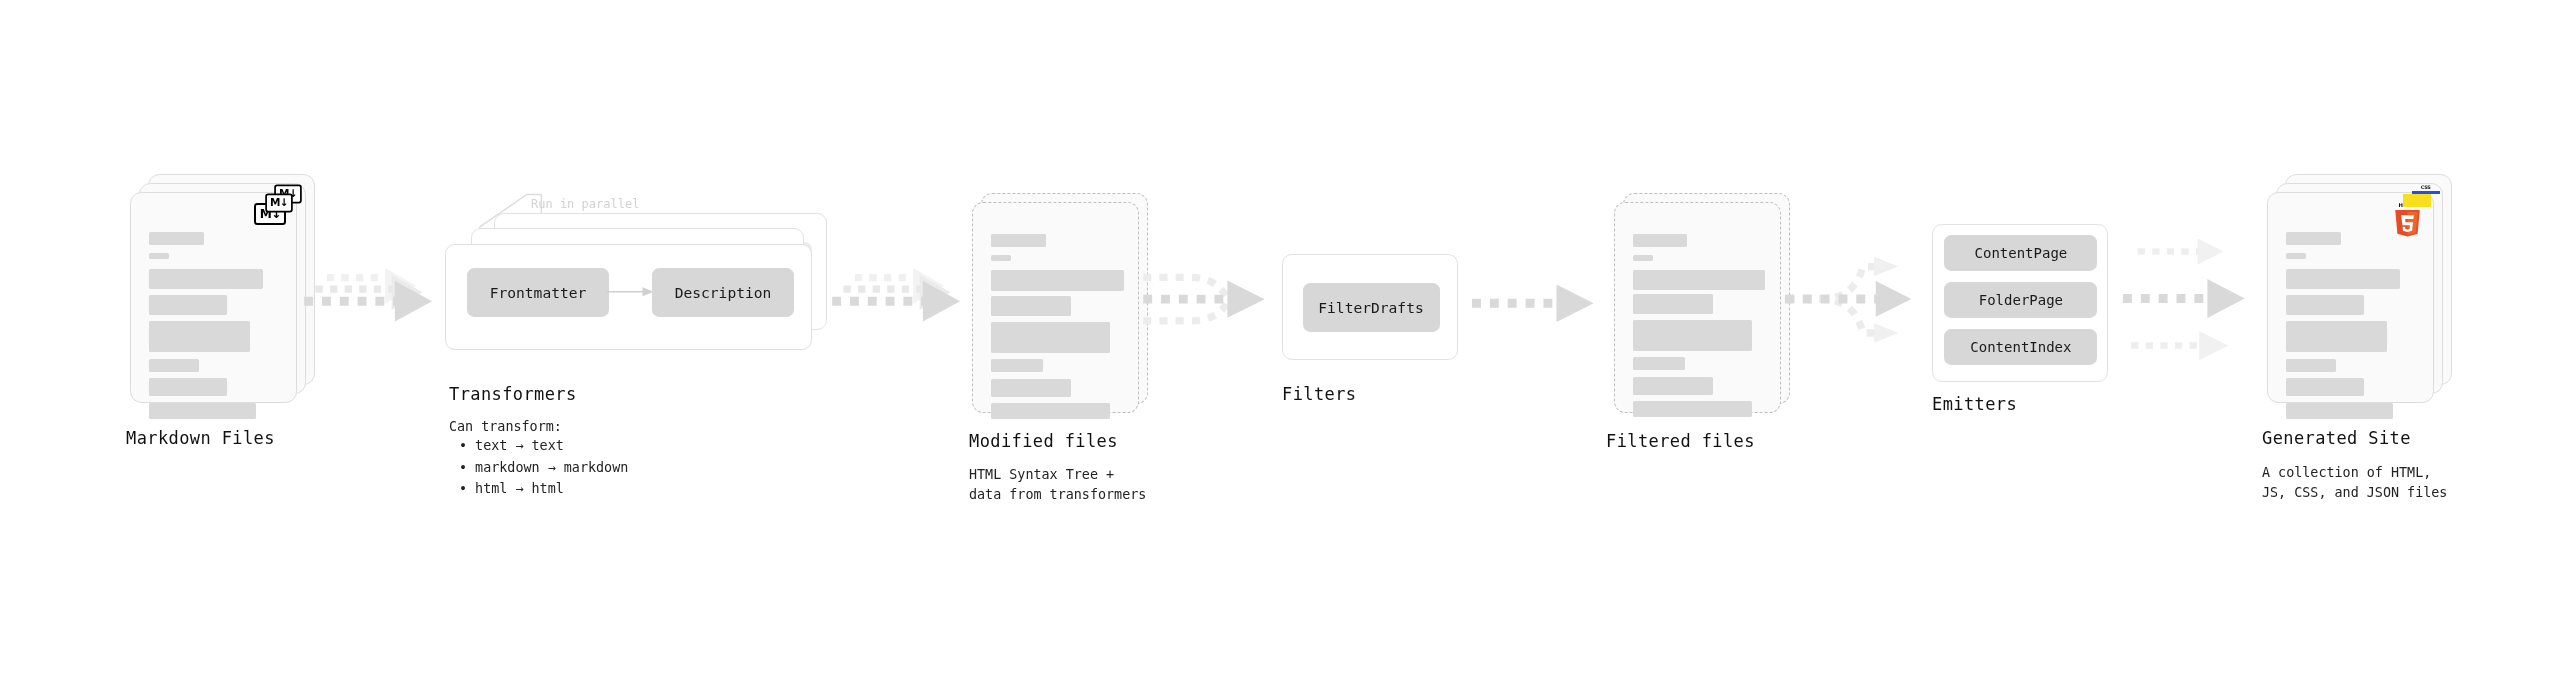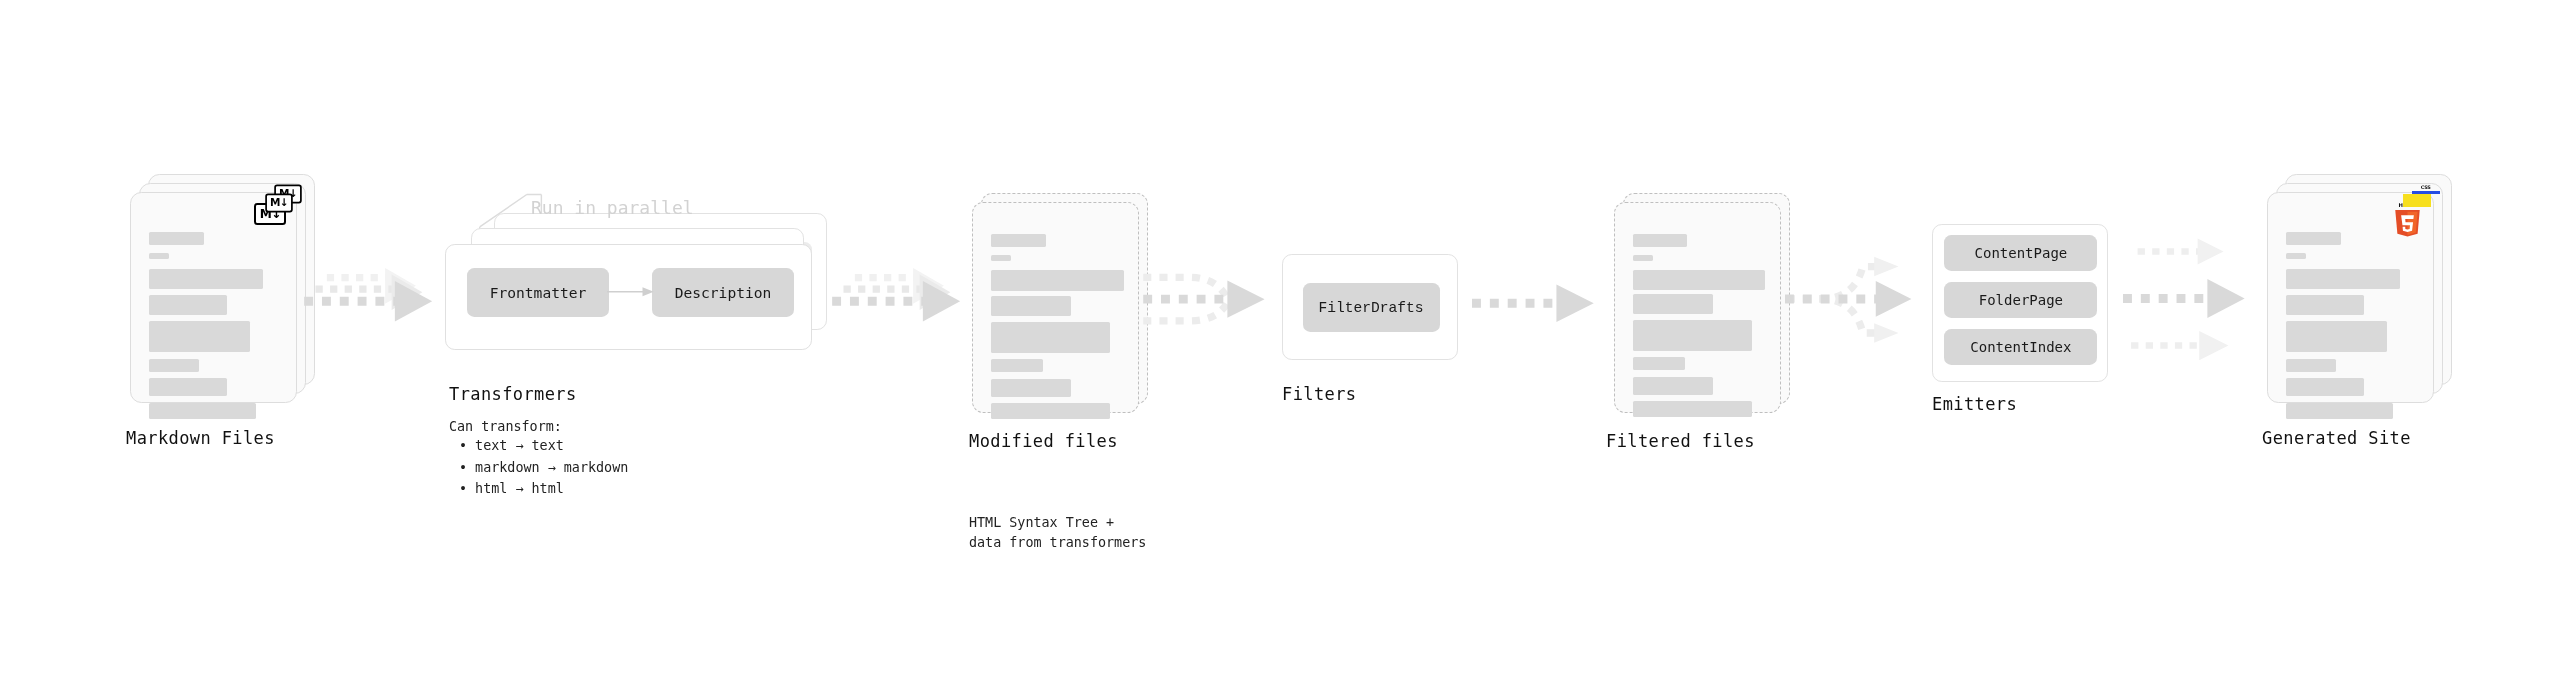--- a/index.html
+++ b/index.html
@@ -93,21 +93,21 @@
   }
   .sub{
     position:absolute;
     font-size:13.4px;
     line-height:19.5px;
     color:#222222;
     white-space:pre;
   }
   .note{
     position:absolute;
-    font-size:18px;
+    font-size:12px;
     color:#d2d2d2;
     white-space:nowrap;
   }
 
   
   .arrow{position:absolute;}
   svg{display:block;overflow:visible;}
 </style>
 </head>
 <body>
@@ -229,39 +229,39 @@
         <div class="skel" style="top:67px;width:133px;height:21px;"></div>
         <div class="skel" style="top:93px;width:80px;height:19.5px;"></div>
         <div class="skel" style="top:119px;width:119px;height:31px;"></div>
         <div class="skel" style="top:156px;width:52px;height:13px;"></div>
         <div class="skel" style="top:176px;width:80px;height:18px;"></div>
         <div class="skel" style="top:200px;width:119px;height:16.3px;"></div>
       </div>
     </div>
   </div>
   <div class="title" style="left:969px;top:431px;">Modified files</div>
-  <div class="sub" style="left:969px;top:465px;margin-top:48px;">HTML Syntax Tree +
+  <div class="sub" style="left:969px;top:465px;">HTML Syntax Tree +
 data from transformers</div>
 
   <div class="arrow" style="left:1143px;top:270px;">
     <svg width="138" height="89" viewBox="0 0 170 110">
       <g stroke="#ececec" stroke-width="9" stroke-dasharray="10 10" fill="none">
         <path d="M0 9 H56 Q92 9 104 36"></path>
         <path d="M0 63 H56 Q92 63 104 40"></path>
       </g>
       <g stroke="#d9d9d9" stroke-width="11" stroke-dasharray="11 11" fill="none">
         <path d="M0 36 H108"></path>
       </g>
       <polygon points="104,13 150,36 104,59" fill="#d9d9d9"></polygon>
     </svg>
   </div>
 
   <div class="stage" style="left:1282px;top:254px;">
     <div class="group-box" style="left:0;top:0;width:176px;height:106px;">
-      <div class="chip" style="left:19.5px;top:28px;width:137px;height:49px;font-family:Liberation Mono, monospace;">FilterDrafts</div>
+      <div class="chip" style="left:19.5px;top:28px;width:137px;height:49px;">FilterDrafts</div>
     </div>
   </div>
   <div class="title" style="left:1282px;top:384px;">Filters</div>
 
   <div class="arrow" style="left:1472px;top:282px;">
     <svg width="138" height="49" viewBox="0 0 170 60">
       <g stroke="#d9d9d9" stroke-width="11" stroke-dasharray="11 11" fill="none">
         <path d="M0 26 H108"></path>
       </g>
       <polygon points="104,3 150,26 104,49" fill="#d9d9d9"></polygon>
@@ -351,15 +351,17 @@
         <div class="skel" style="top:76px;width:114px;height:19.5px;"></div>
         <div class="skel" style="top:102px;width:78px;height:19.5px;"></div>
         <div class="skel" style="top:128px;width:101px;height:31px;"></div>
         <div class="skel" style="top:166px;width:50px;height:13px;"></div>
         <div class="skel" style="top:185px;width:78px;height:18px;"></div>
         <div class="skel" style="top:210px;width:107px;height:16.3px;"></div>
       </div>
     </div>
   </div>
   <div class="title" style="left:2262px;top:428px;">Generated Site</div>
+  <div class="sub" style="left:2262px;top:463px;">A collection of HTML,
+JS, CSS, and JSON files</div>
 
 </div>
 
 
 </body></html>

